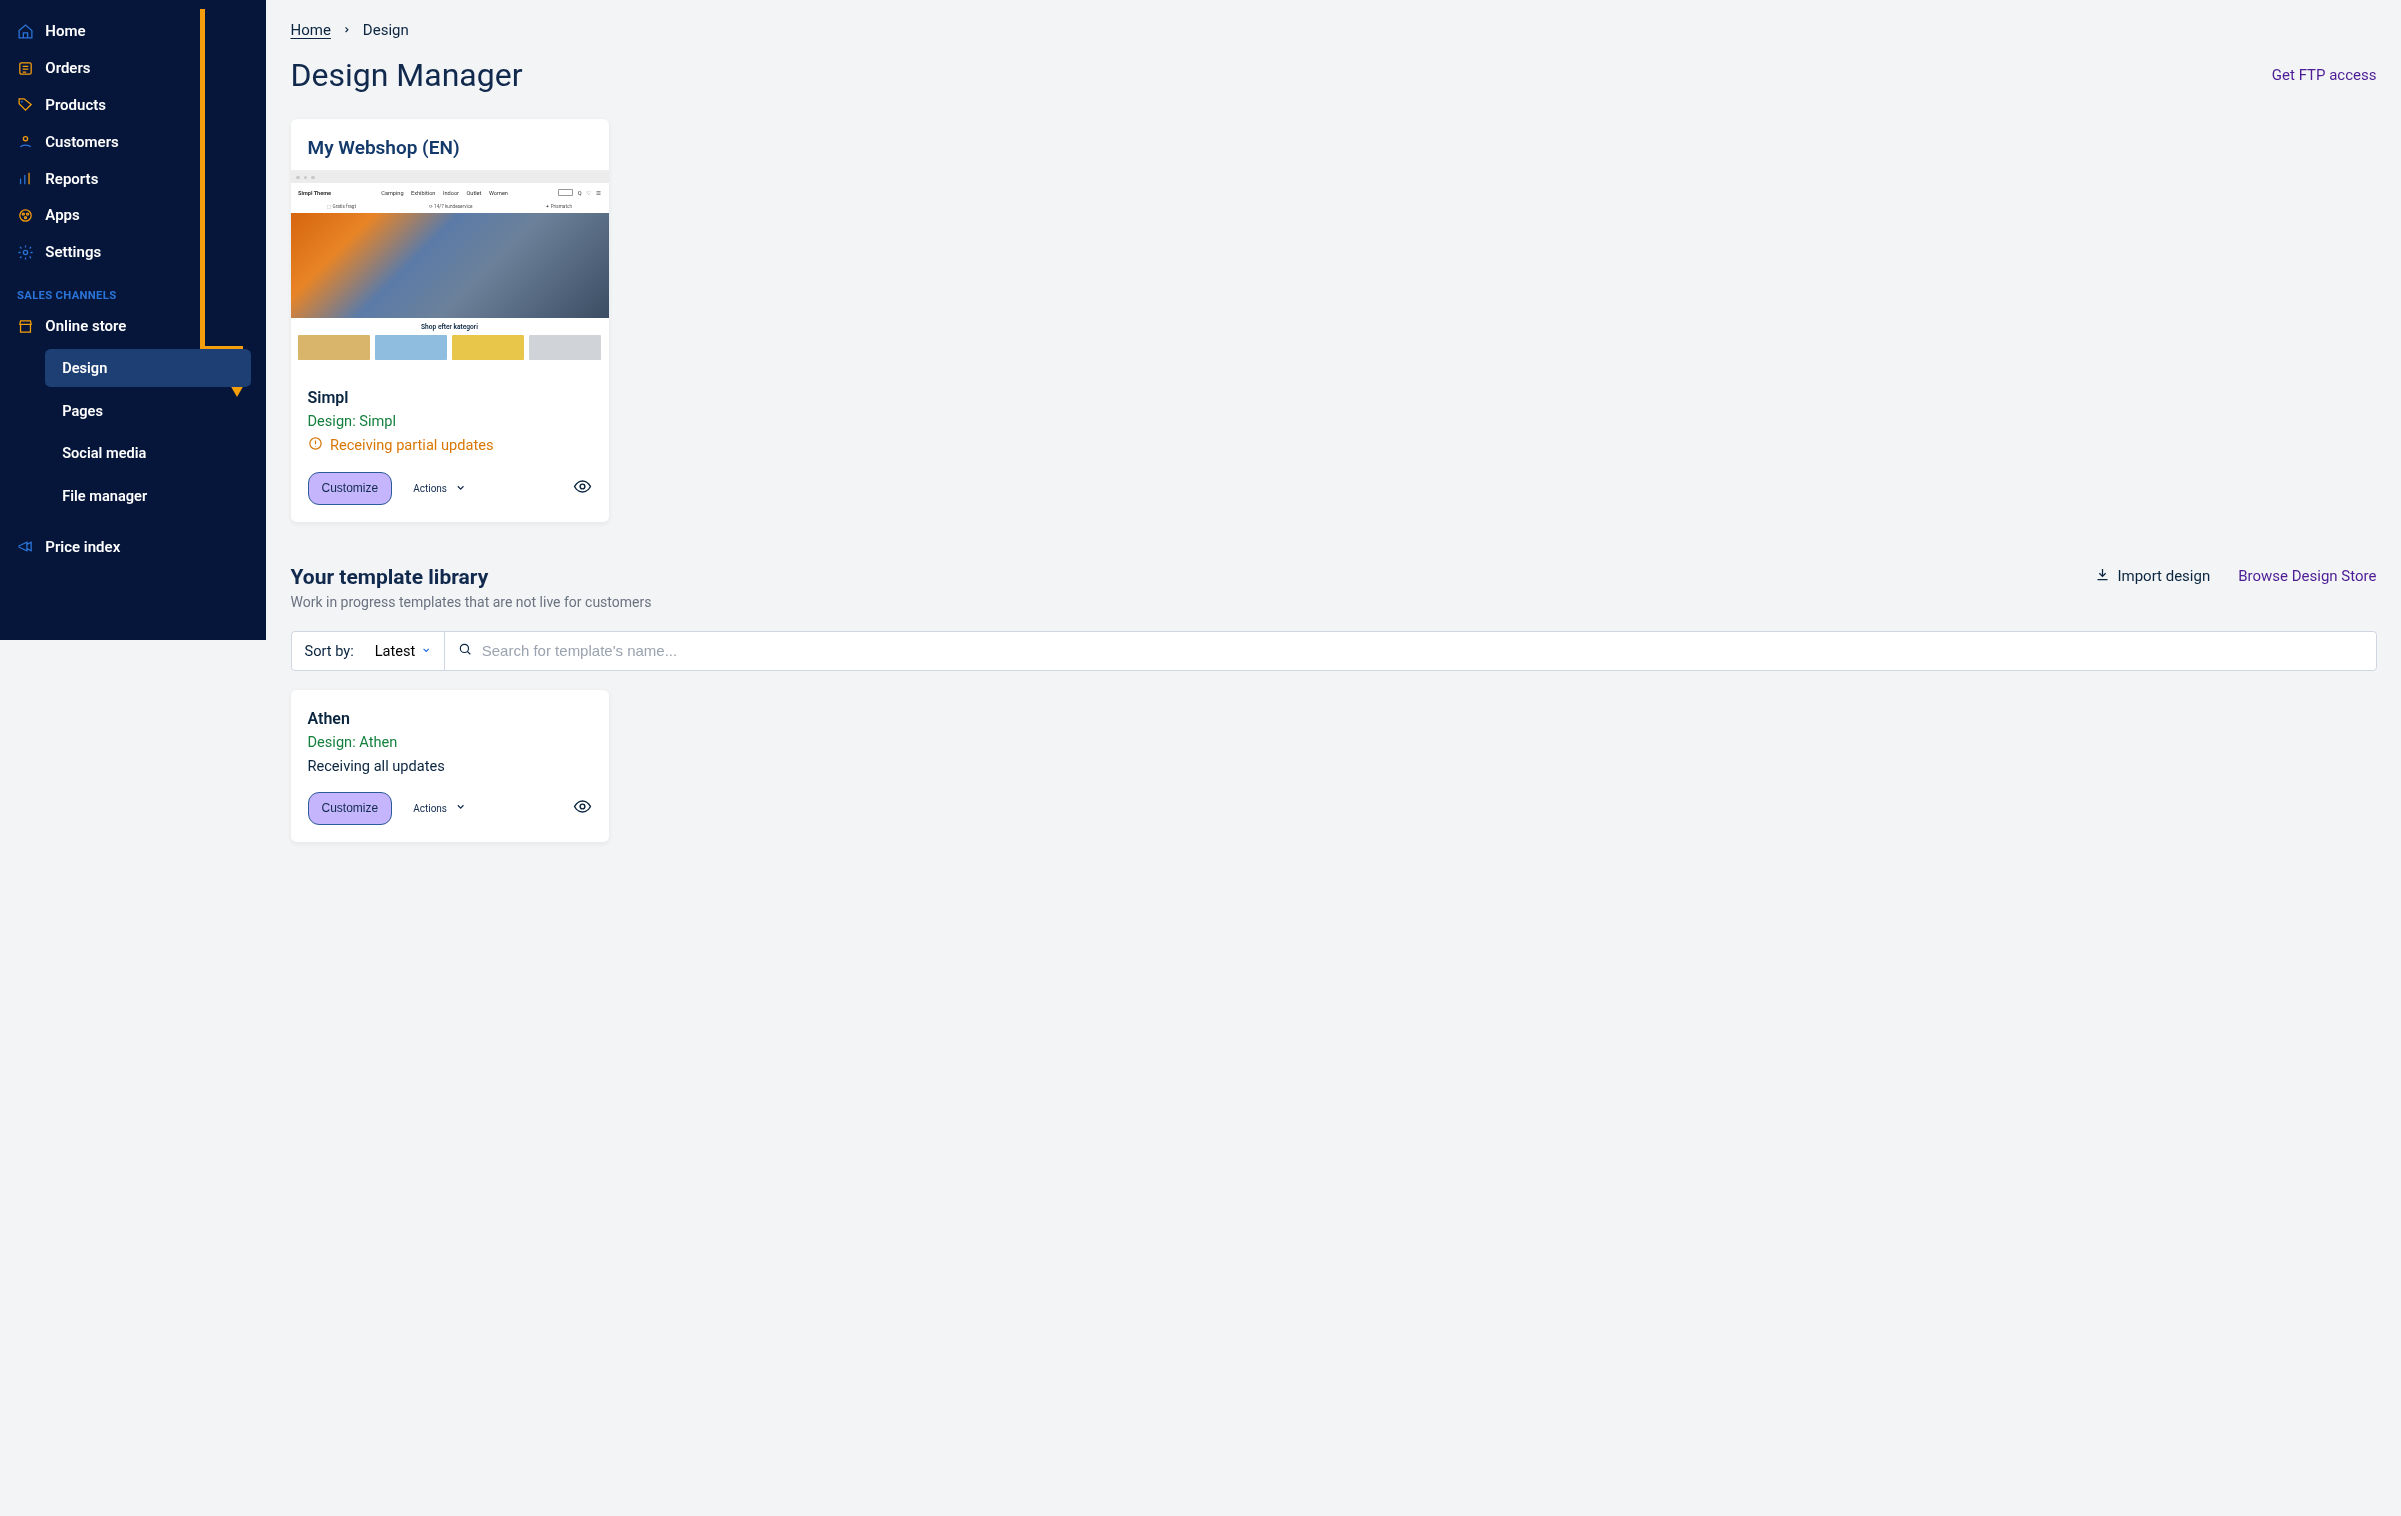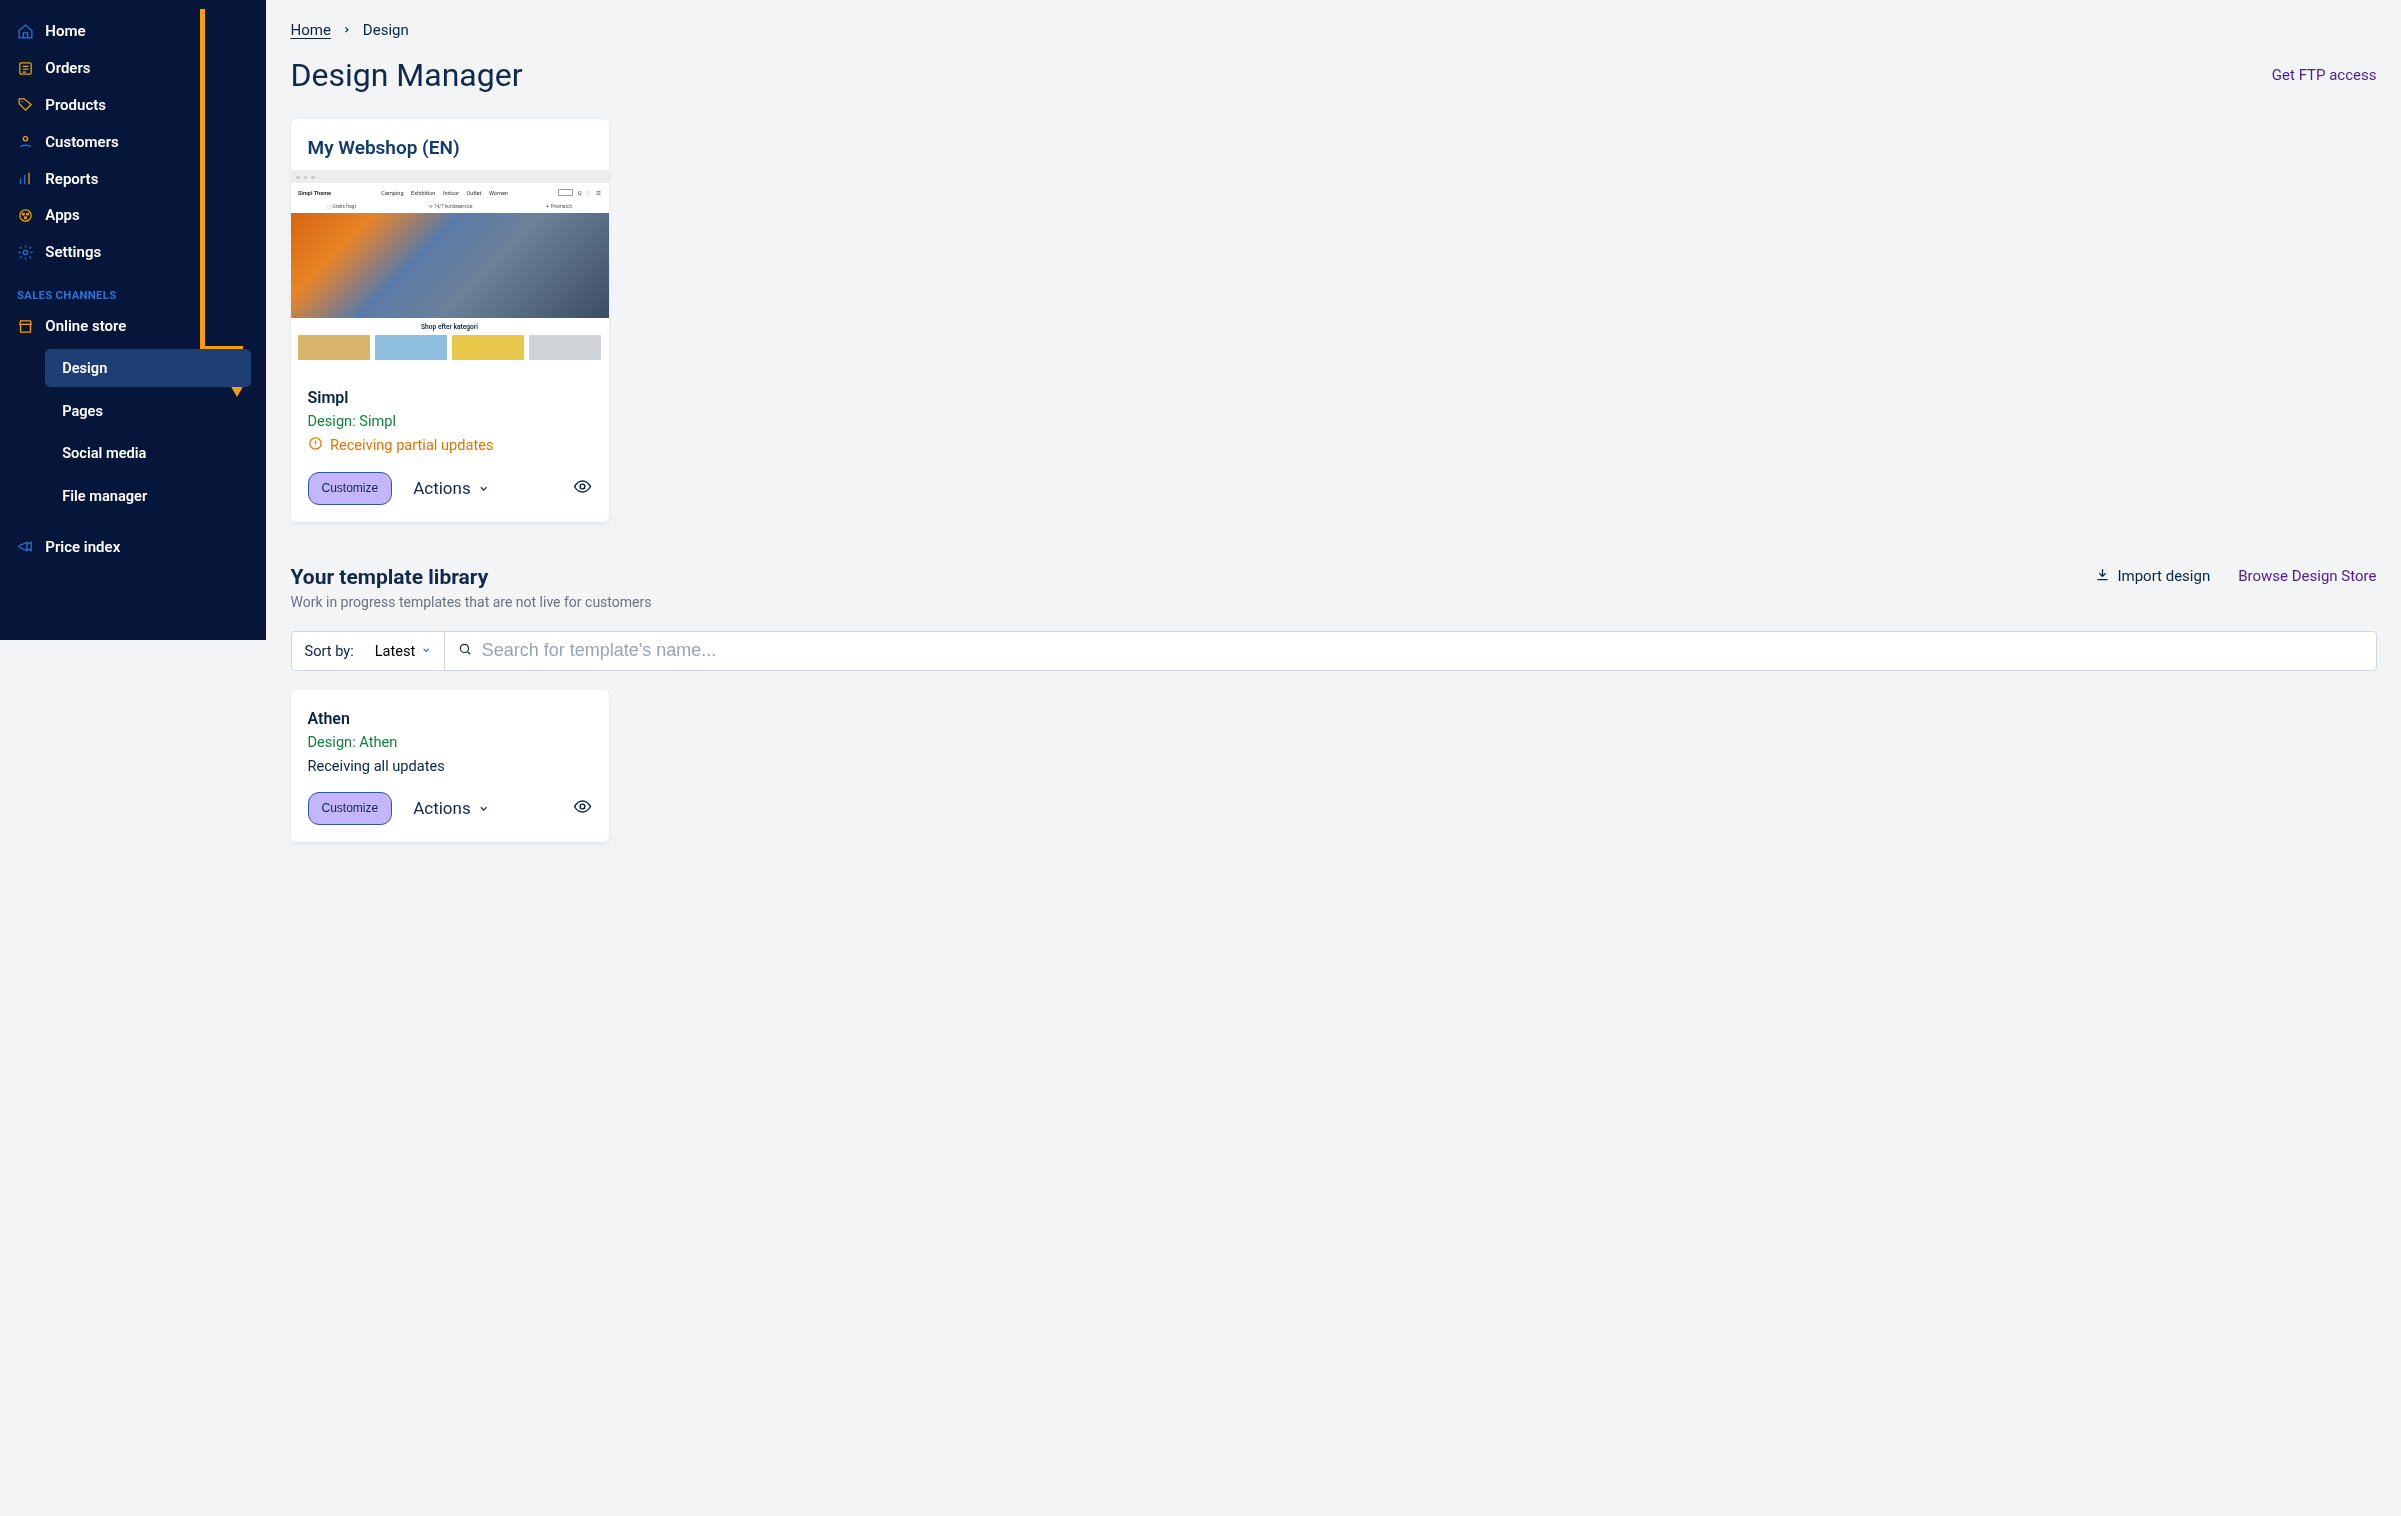--- a/index.html
+++ b/index.html
@@ -176,21 +176,21 @@
   color:#10294d;
   background:#c4b5fd;
   padding:8.5px 13px;
   border-radius:11px;
   font-size:12px;
   font-weight:500;
   cursor:pointer;
 }
 .actions-dd{
   display:flex;align-items:center;gap:7.5px;
-  color:#10294d;font-size:17px;cursor:pointer;
+  color:#10294d;font-size:10px;cursor:pointer;
 }
 .spacer{flex:1;}
 
 
 .lib-header{
   display:flex;align-items:flex-start;justify-content:space-between;
   margin-top:43px;
 }
 .lib-header .left .h{font-size:21px;font-weight:700;color:#10294d;}
 .lib-header .left .sub{font-size:14px;color:#6b7280;margin-top:4.7px;}
@@ -211,21 +211,21 @@
   padding:0 13px;
   border-right:0.9px solid #cfd6df;
   font-size:14.6px;
   color:#0a2540;
 }
 .filter-bar .sort .value{color:#000000;display:flex;align-items:center;gap:5.6px;cursor:pointer;}
 .filter-bar .search{
   flex:1; display:flex;align-items:center;gap:9.4px;padding:0 13px;
 }
 .filter-bar .search input{
-  border:none;outline:none;font-size:18px;width:100%;color:#15803d;
+  border:none;outline:none;font-size:15px;width:100%;color:#15803d;
 }
 .filter-bar .search input::placeholder{color:#9aa3af;}
 
 .lib-card{margin-top:19px;}
 
 
 .ico{width:17px;height:17px;stroke-width:1.8;fill:none;stroke:currentColor;}
 .ico-eye{width:19px;height:19px;stroke:#0a2540;fill:none;stroke-width:1.8;}
 </style>
 </head>

